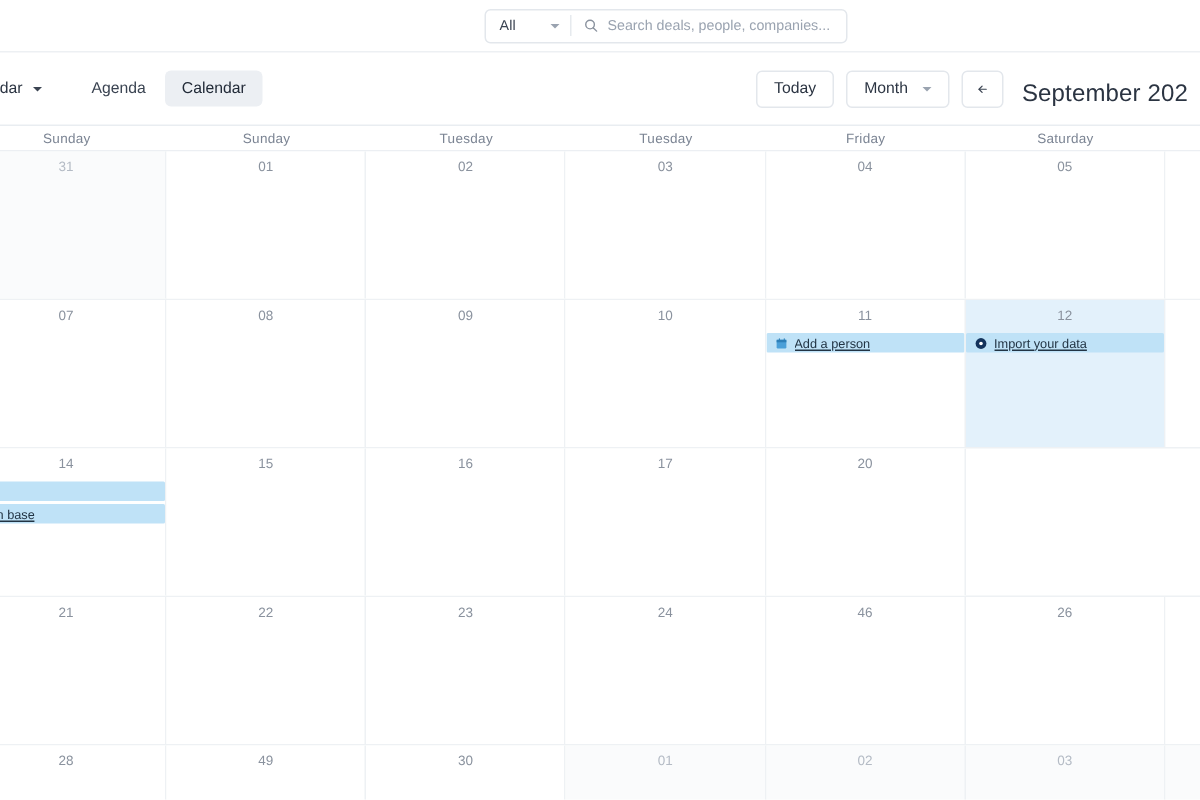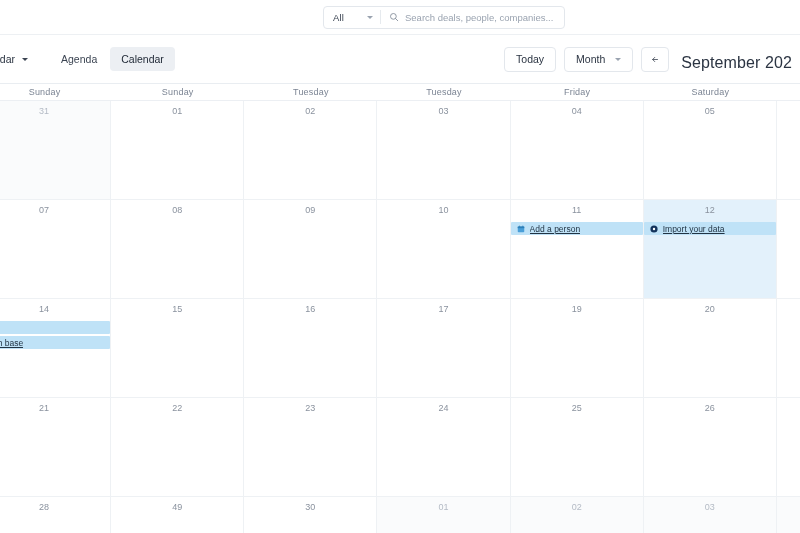--- a/index.html
+++ b/index.html
@@ -432,41 +432,38 @@
           <div class="cell">
             <span class="daynum">15</span>
           </div>
           <div class="cell">
             <span class="daynum">16</span>
           </div>
           <div class="cell">
             <span class="daynum">17</span>
           </div>
           <div class="cell">
-            <span class="daynum">19</span>
-          </div>
-          <div class="cell">
             <span class="daynum">20</span>
           </div>
         </div>
         <div class="week">
           <div class="cell">
             <span class="daynum">21</span>
           </div>
           <div class="cell">
             <span class="daynum">22</span>
           </div>
           <div class="cell">
             <span class="daynum">23</span>
           </div>
           <div class="cell">
             <span class="daynum">24</span>
           </div>
           <div class="cell">
-            <span class="daynum">25</span>
+            <span class="daynum">46</span>
           </div>
           <div class="cell">
             <span class="daynum">26</span>
           </div>
           <div class="cell">
             <span class="daynum">27</span>
           </div>
         </div>
         <div class="week">
           <div class="cell">

